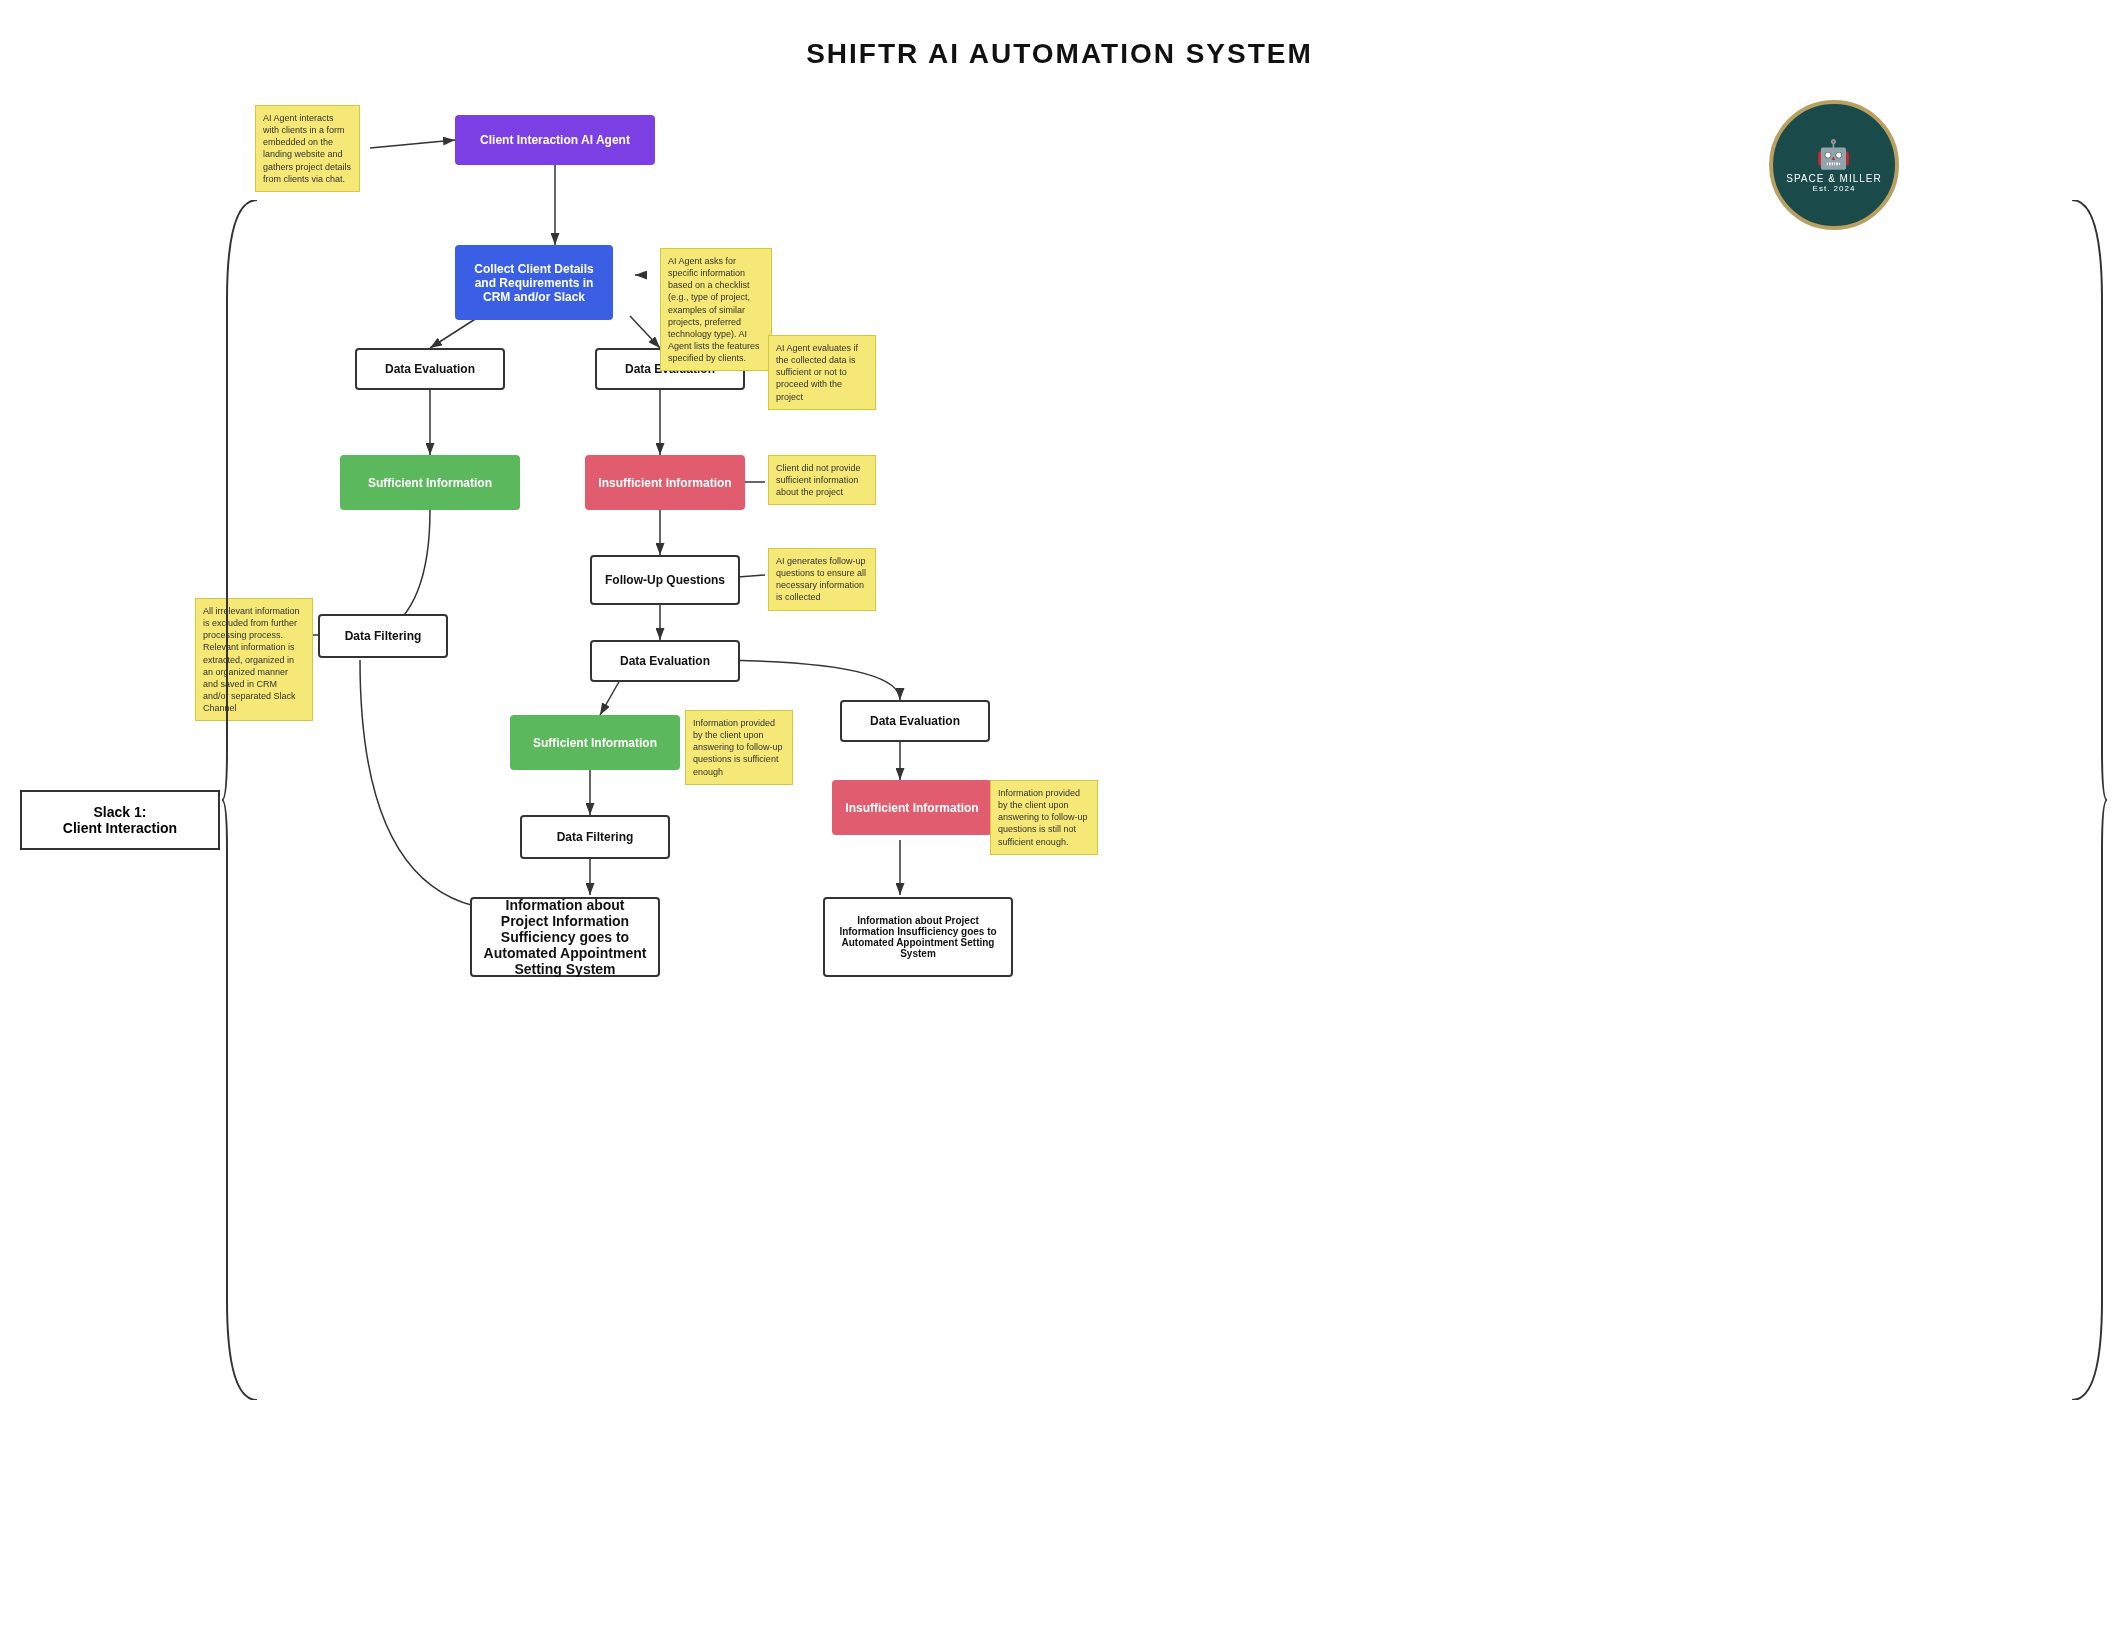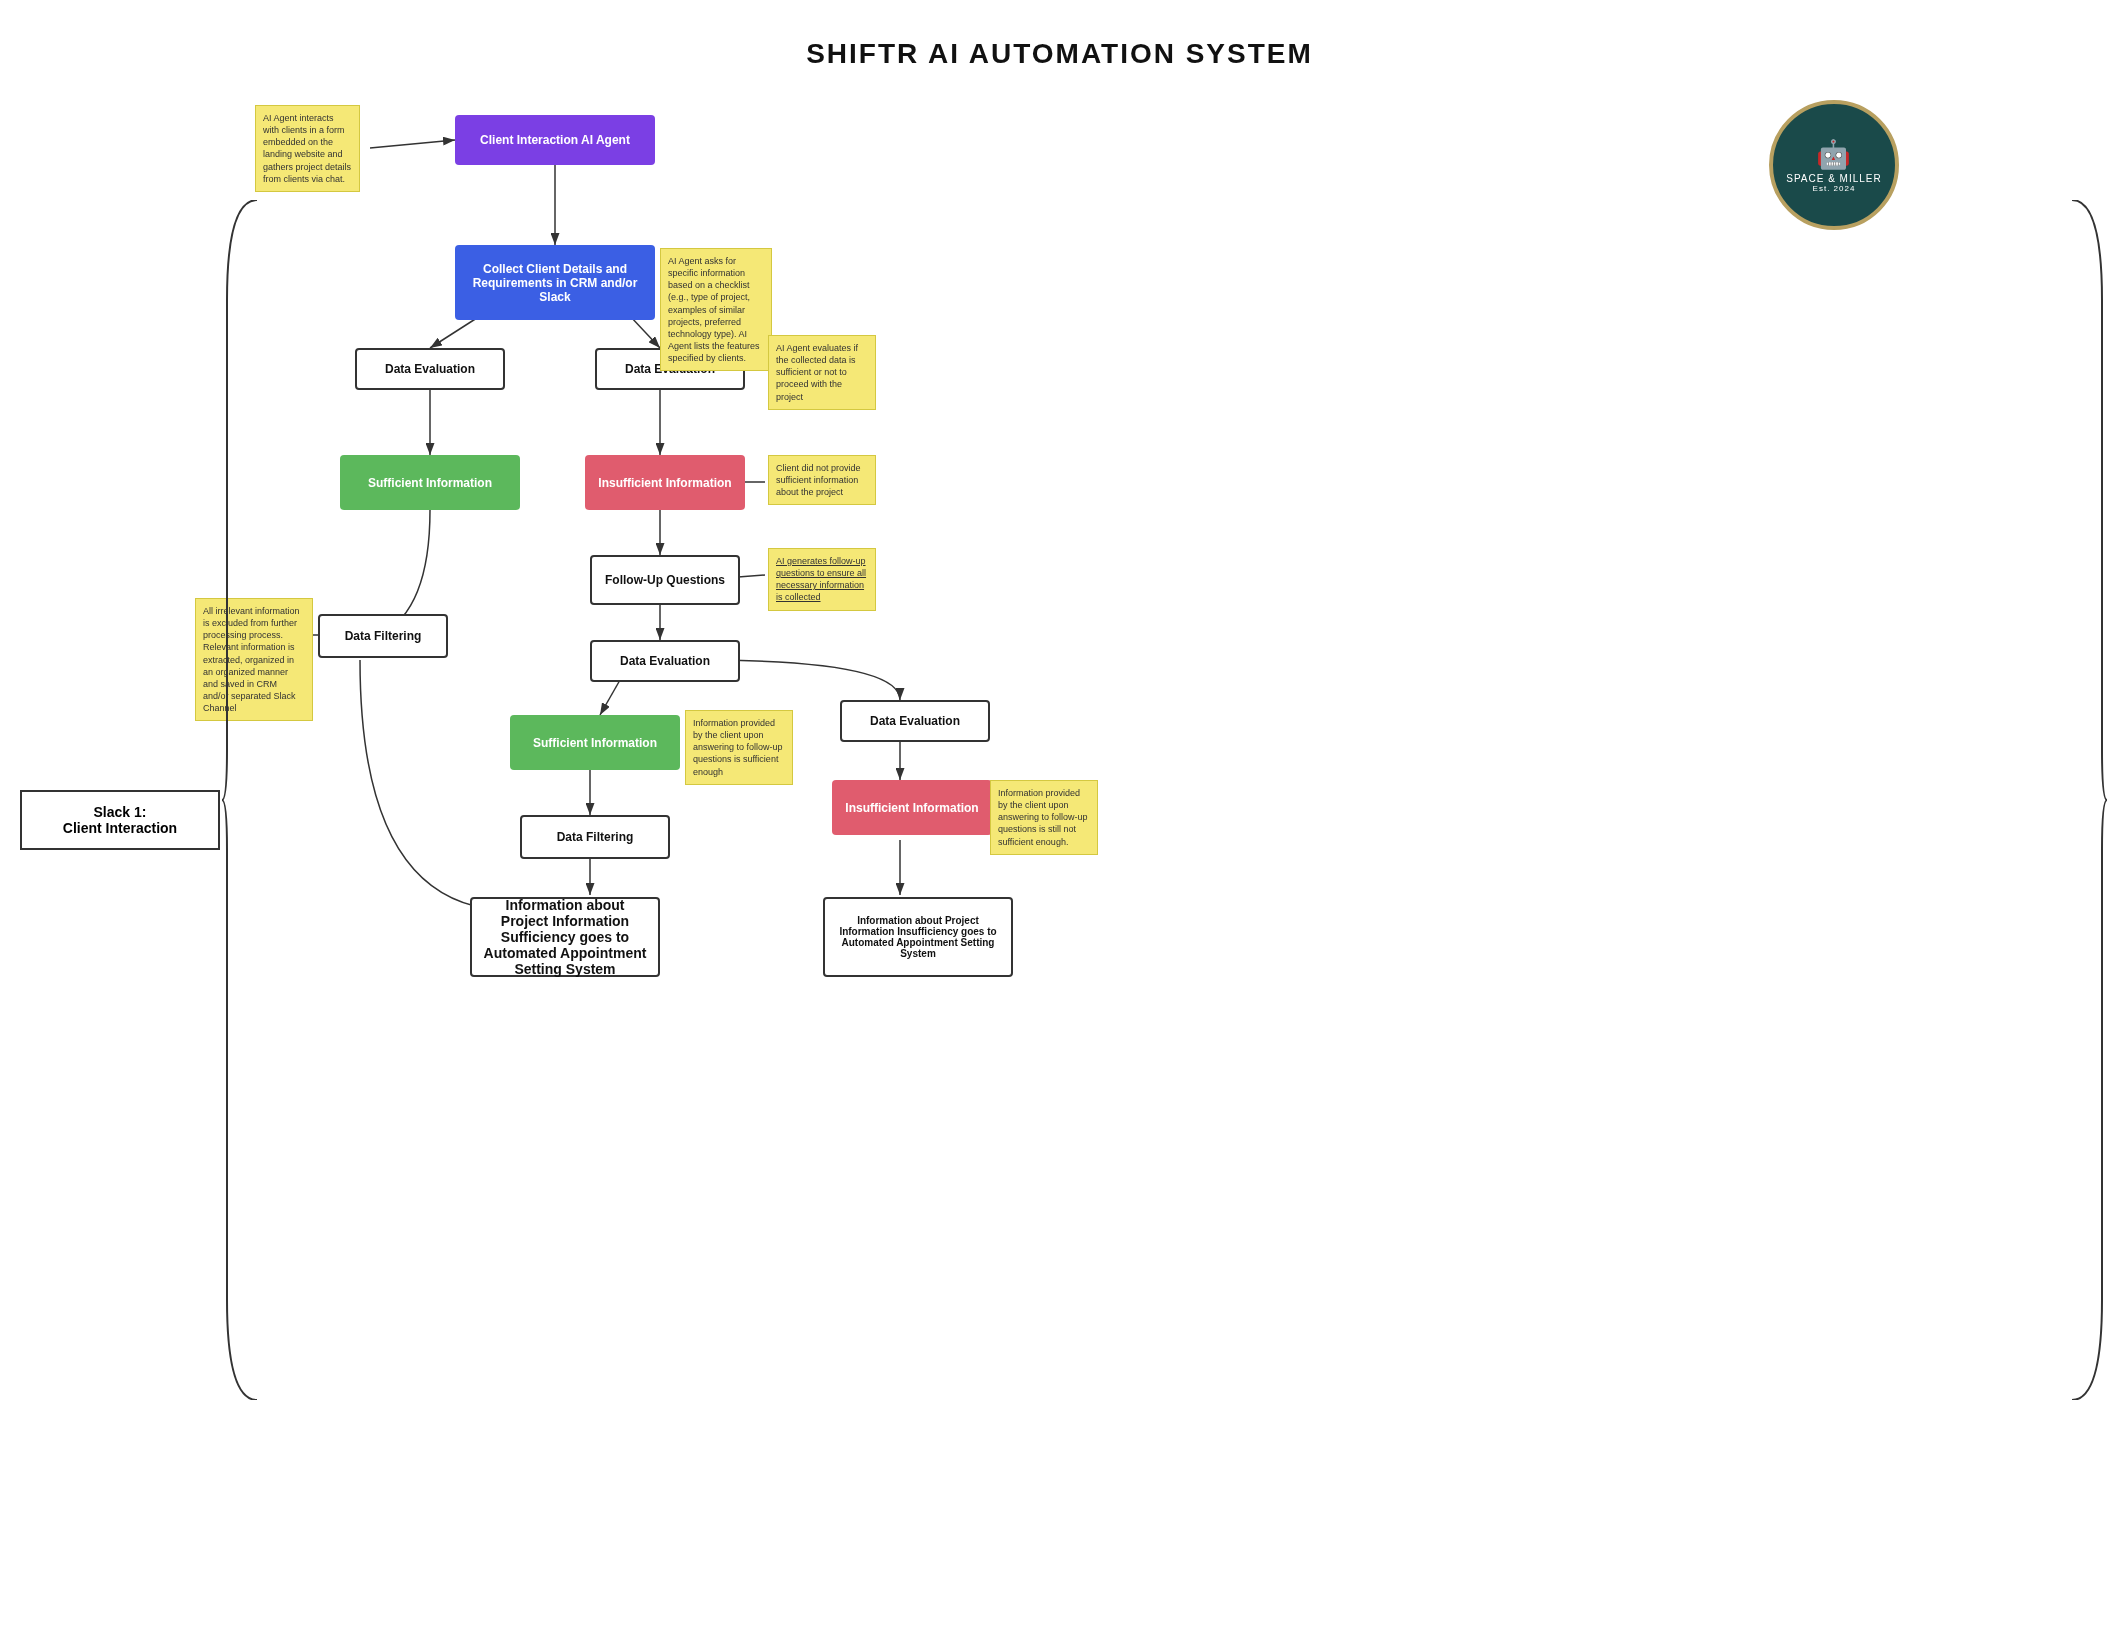--- a/index.html
+++ b/index.html
@@ -224,21 +224,21 @@
 
     <line class="arrow-line" x1="680" y1="740" x2="660" y2="740"></line>
 
     <line class="arrow-line" x1="985" y1="810" x2="960" y2="810"></line>
   </svg>
 
   <div class="node node-purple" style="position:absolute; left:455px; top:115px; width:200px; height:50px;">
     <span>Client Interaction AI Agent</span>
   </div>
 
-  <div class="node node-blue" style="position:absolute; left:455px; top:245px; width:200px; height:75px;">
+  <div class="node node-blue" style="position:absolute; left:455px; top:245px; width:158px; height:75px;">
     <span>Collect Client Details and Requirements in CRM and/or Slack</span>
   </div>
 
   <div class="node node-white" style="position:absolute; left:355px; top:348px; width:150px; height:42px;">
     <span>Data Evaluation</span>
   </div>
 
   <div class="node node-white" style="position:absolute; left:595px; top:348px; width:150px; height:42px;">
     <span>Data Evaluation</span>
   </div>
@@ -296,21 +296,21 @@
   </div>
 
   <div class="sticky" style="left:768px; top:335px; width:108px;">
     <span>AI Agent evaluates if the collected data is sufficient or not to proceed with the project</span>
   </div>
 
   <div class="sticky" style="left:768px; top:455px; width:108px;">
     <span>Client did not provide sufficient information about the project</span>
   </div>
 
-  <div class="sticky" style="left:768px; top:548px; width:108px;text-decoration:underline;">
+  <div class="sticky" style="left:768px; top:548px; width:108px;">
     <span>AI generates follow-up questions to ensure all necessary information is collected</span>
   </div>
 
   <div class="sticky" style="left:195px; top:598px; width:118px;">
     <span>All irrelevant information is excluded from further processing process. Relevant information is extracted, organized in an organized manner and saved in CRM and/or separated Slack Channel</span>
   </div>
 
   <div class="sticky" style="left:685px; top:710px; width:108px;">
     <span>Information provided by the client upon answering to follow-up questions is sufficient enough</span>
   </div>

